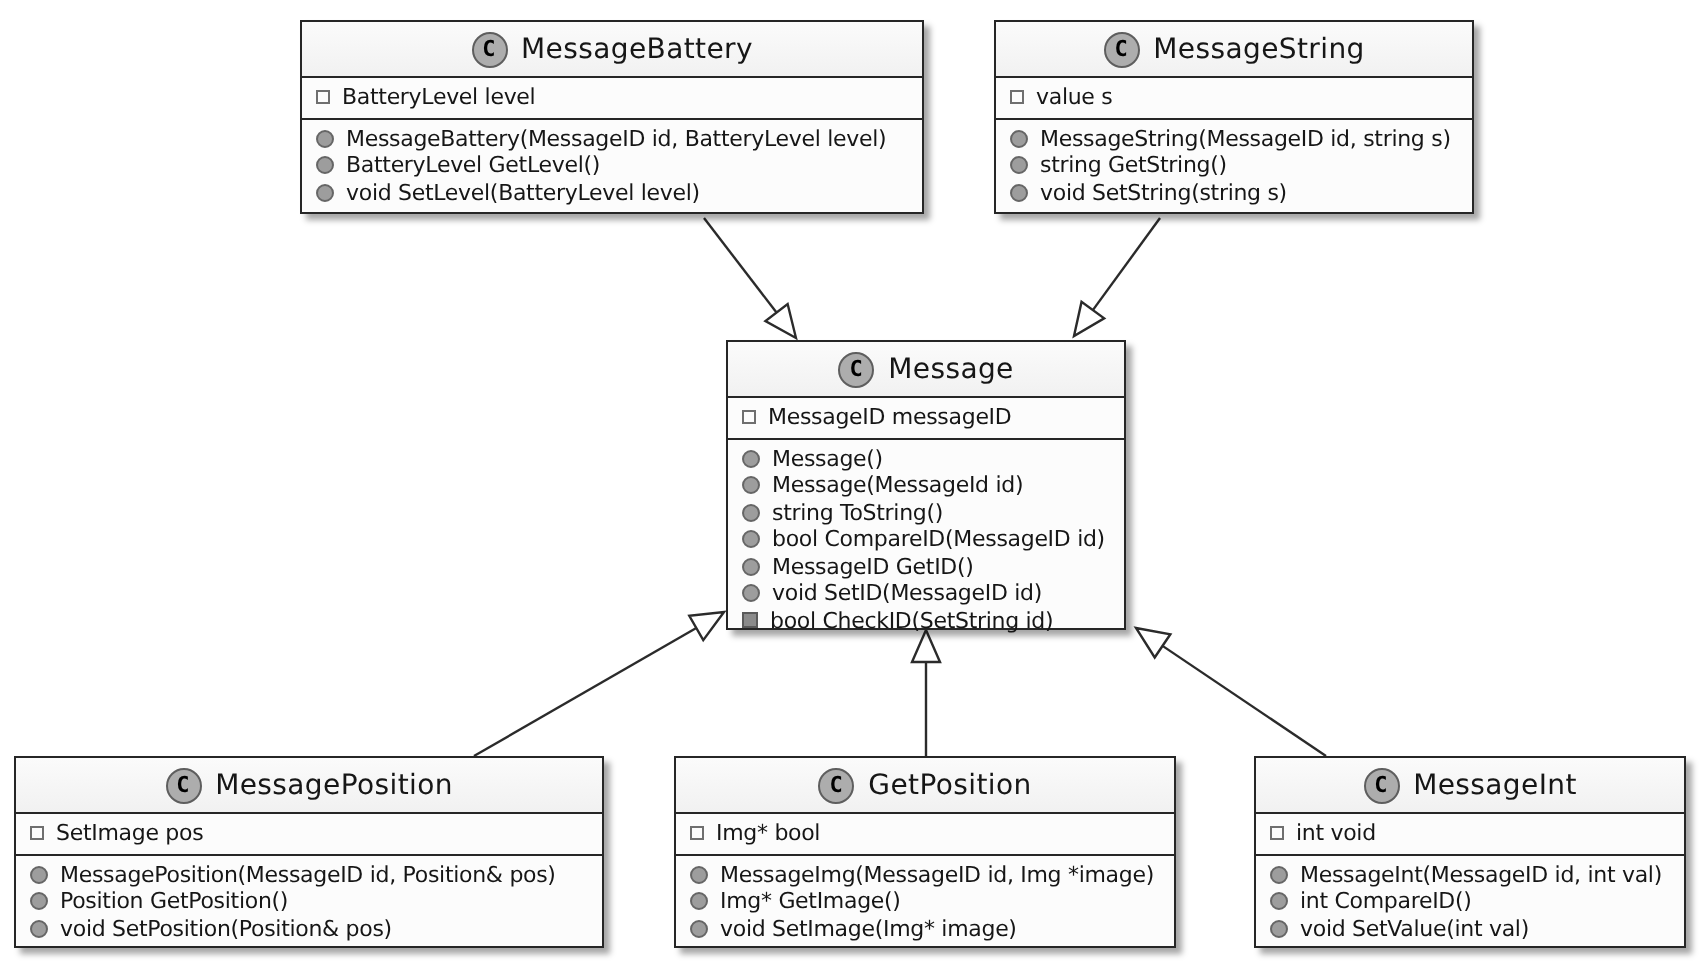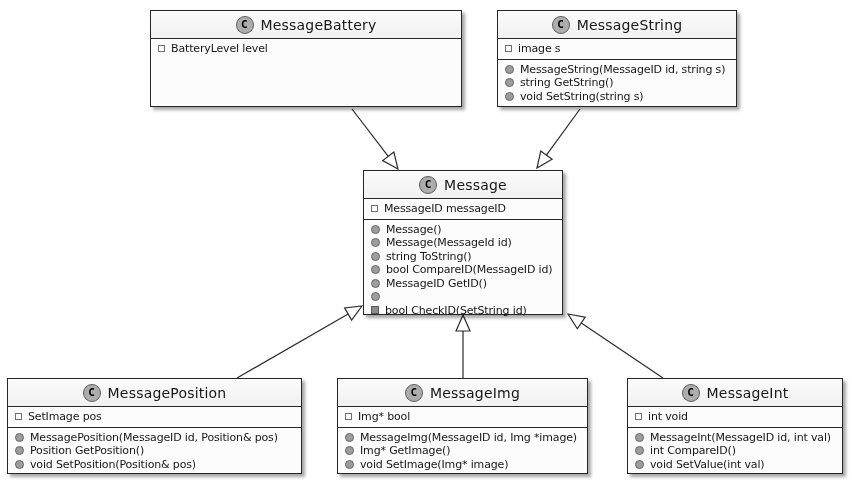--- a/index.html
+++ b/index.html
@@ -68,30 +68,44 @@
         <div class="hdr">
           <span class="cicon">C</span>
           <span class="cname">MessageBattery</span>
         </div>
         <div class="sec fields">
           <div class="row">
             <span class="ico field"></span>
             <span class="txt">BatteryLevel level</span>
           </div>
         </div>
+        <div class="sec methods">
+          <div class="row">
+            <span class="ico public"></span>
+            <span class="txt">MessageBattery(MessageID id, BatteryLevel level)</span>
+          </div>
+          <div class="row">
+            <span class="ico public"></span>
+            <span class="txt">BatteryLevel GetLevel()</span>
+          </div>
+          <div class="row">
+            <span class="ico public"></span>
+            <span class="txt">void SetLevel(BatteryLevel level)</span>
+          </div>
+        </div>
       </div>
       <div class="class-box" style="left: 497px; top: 10px; width: 240px; height: 97px;">
         <div class="hdr">
           <span class="cicon">C</span>
           <span class="cname">MessageString</span>
         </div>
         <div class="sec fields">
           <div class="row">
             <span class="ico field"></span>
-            <span class="txt">image s</span>
+            <span class="txt">value s</span>
           </div>
         </div>
         <div class="sec methods">
           <div class="row">
             <span class="ico public"></span>
             <span class="txt">MessageString(MessageID id, string s)</span>
           </div>
           <div class="row">
             <span class="ico public"></span>
             <span class="txt">string GetString()</span>
@@ -129,20 +143,21 @@
           <div class="row">
             <span class="ico public"></span>
             <span class="txt">bool CompareID(MessageID id)</span>
           </div>
           <div class="row">
             <span class="ico public"></span>
             <span class="txt">MessageID GetID()</span>
           </div>
           <div class="row">
             <span class="ico public"></span>
+            <span class="txt">void SetID(MessageID id)</span>
           </div>
           <div class="row">
             <span class="ico private"></span>
             <span class="txt">bool CheckID(SetString id)</span>
           </div>
         </div>
       </div>
       <div class="class-box" style="left: 7px; top: 378px; width: 295px; height: 96px;">
         <div class="hdr">
           <span class="cicon">C</span>
@@ -165,21 +180,21 @@
           </div>
           <div class="row">
             <span class="ico public"></span>
             <span class="txt">void SetPosition(Position&amp; pos)</span>
           </div>
         </div>
       </div>
       <div class="class-box" style="left: 337px; top: 378px; width: 251px; height: 96px;">
         <div class="hdr">
           <span class="cicon">C</span>
-          <span class="cname">MessageImg</span>
+          <span class="cname">GetPosition</span>
         </div>
         <div class="sec fields">
           <div class="row">
             <span class="ico field"></span>
             <span class="txt">Img* bool</span>
           </div>
         </div>
         <div class="sec methods">
           <div class="row">
             <span class="ico public"></span>

